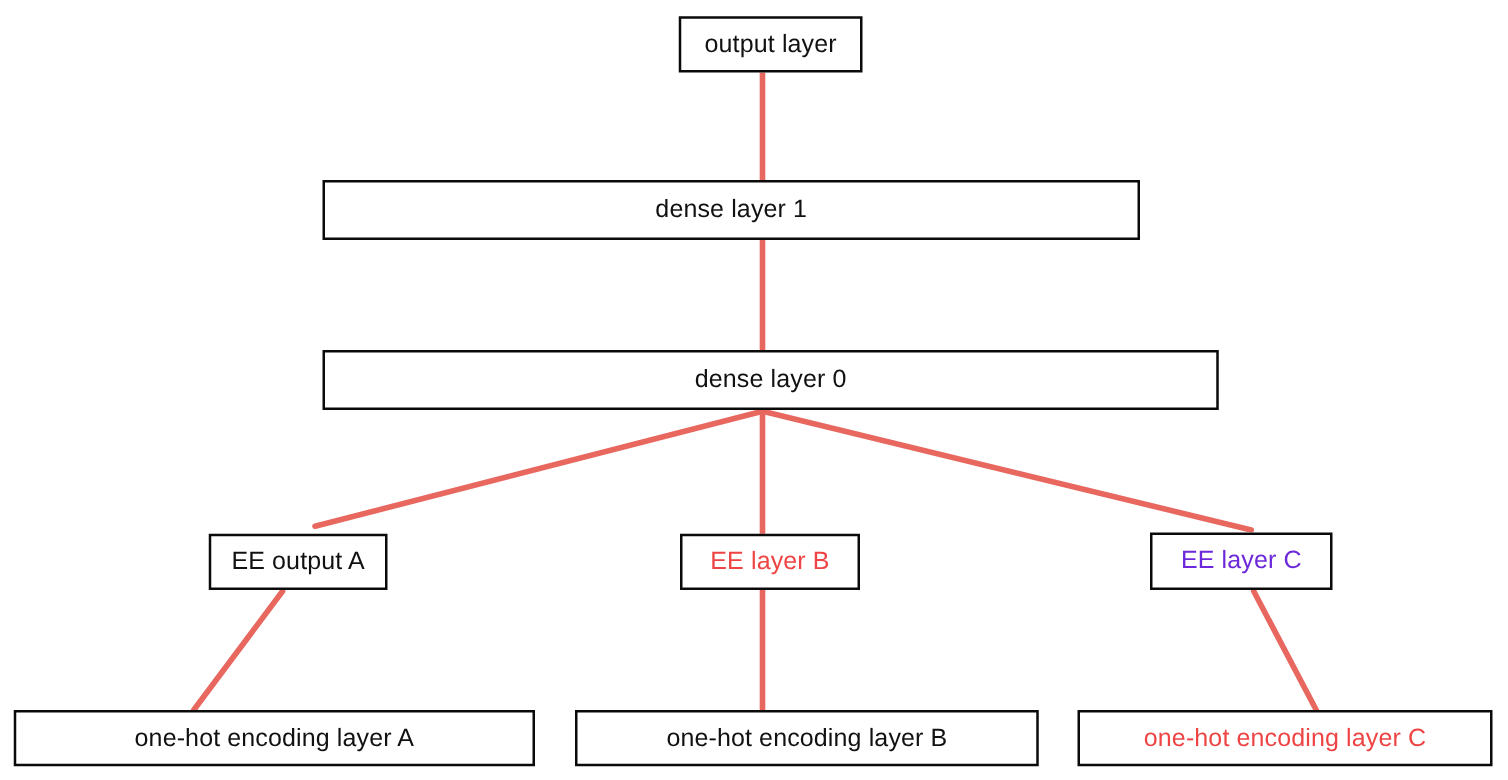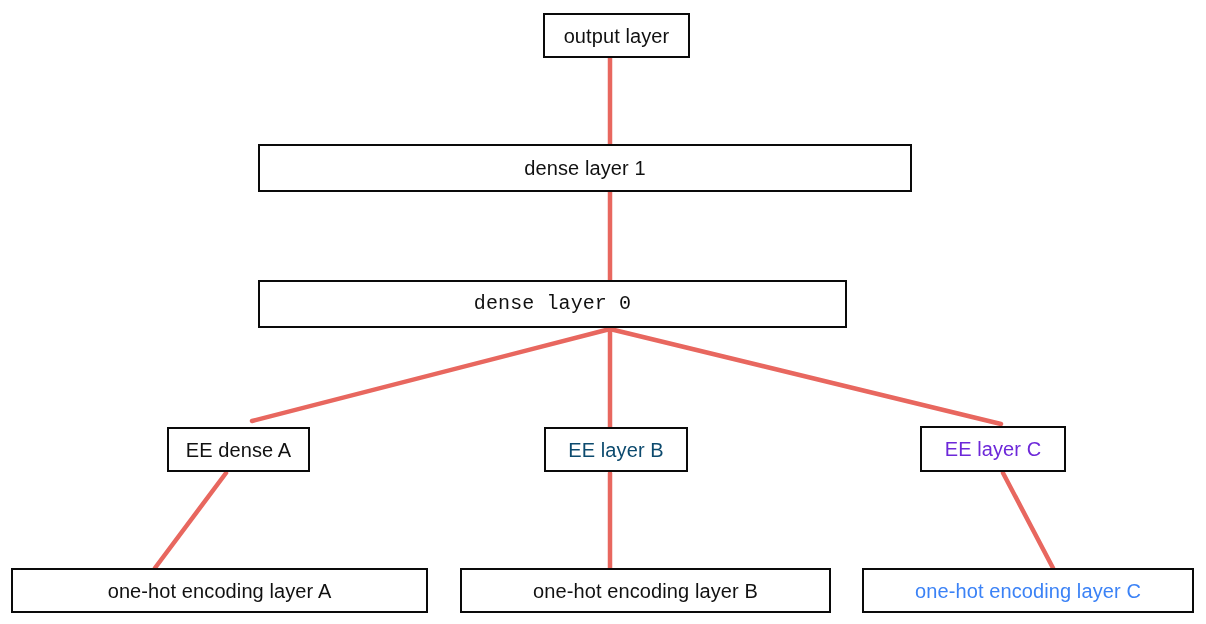--- a/index.html
+++ b/index.html
@@ -64,41 +64,41 @@
     </svg>
 
   <div class="node-box" style="left: 543px; top: 13px; width: 147px; height: 45px; border-color: rgb(10, 10, 10); color: rgb(17, 17, 17);">
     <span class="node-label">output layer</span>
   </div>
 
   <div class="node-box" style="left: 258px; top: 144px; width: 654px; height: 48px; border-color: rgb(10, 10, 10); color: rgb(17, 17, 17);">
     <span class="node-label">dense layer 1</span>
   </div>
 
-  <div class="node-box" style="left: 258px; top: 280px; width: 589px; height: 48px; border-color: rgb(10, 10, 10); color: rgb(17, 17, 17); font-family: Liberation Mono, monospace;">
+  <div class="node-box" style="left: 258px; top: 280px; width: 717px; height: 48px; border-color: rgb(10, 10, 10); color: rgb(17, 17, 17);">
     <span class="node-label">dense layer 0</span>
   </div>
 
   <div class="node-box" style="left: 167px; top: 427px; width: 143px; height: 45px; border-color: rgb(10, 10, 10); color: rgb(17, 17, 17);">
-    <span class="node-label">EE dense A</span>
+    <span class="node-label">EE output A</span>
   </div>
 
-  <div class="node-box" style="left: 544px; top: 427px; width: 144px; height: 45px; border-color: rgb(10, 10, 10); color: #0c4a6e;">
+  <div class="node-box" style="left: 544px; top: 427px; width: 144px; height: 45px; border-color: rgb(10, 10, 10); color: #ef4444;">
     <span class="node-label">EE layer B</span>
   </div>
 
   <div class="node-box" style="left: 920px; top: 426px; width: 146px; height: 46px; border-color: rgb(10, 10, 10); color: #6d28d9;">
     <span class="node-label">EE layer C</span>
   </div>
 
   <div class="node-box" style="left: 11px; top: 568px; width: 417px; height: 45px; border-color: rgb(10, 10, 10); color: rgb(17, 17, 17);">
     <span class="node-label">one-hot encoding layer A</span>
   </div>
 
   <div class="node-box" style="left: 460px; top: 568px; width: 371px; height: 45px; border-color: rgb(10, 10, 10); color: rgb(17, 17, 17);">
     <span class="node-label">one-hot encoding layer B</span>
   </div>
 
-  <div class="node-box" style="left: 862px; top: 568px; width: 332px; height: 45px; border-color: rgb(10, 10, 10); color: #3b82f6;">
+  <div class="node-box" style="left: 862px; top: 568px; width: 332px; height: 45px; border-color: rgb(10, 10, 10); color: #ef4444;">
     <span class="node-label">one-hot encoding layer C</span>
   </div>
 
 </div>
 
 </body></html>

